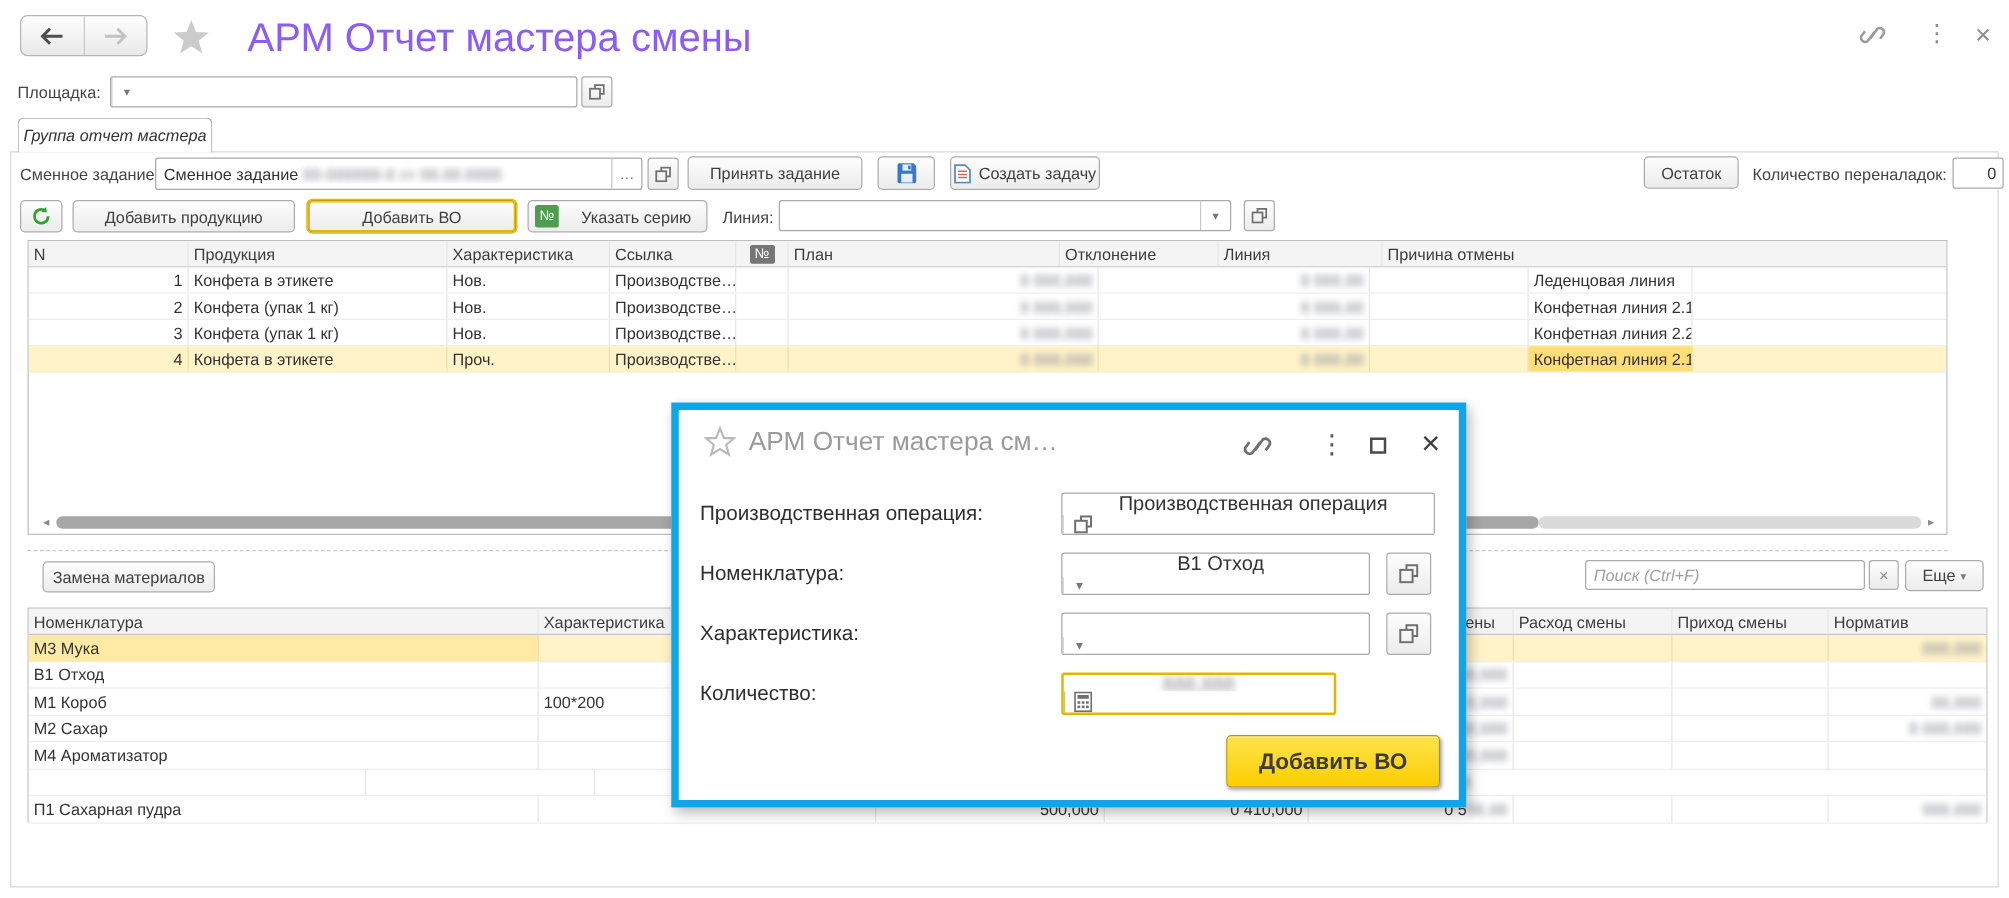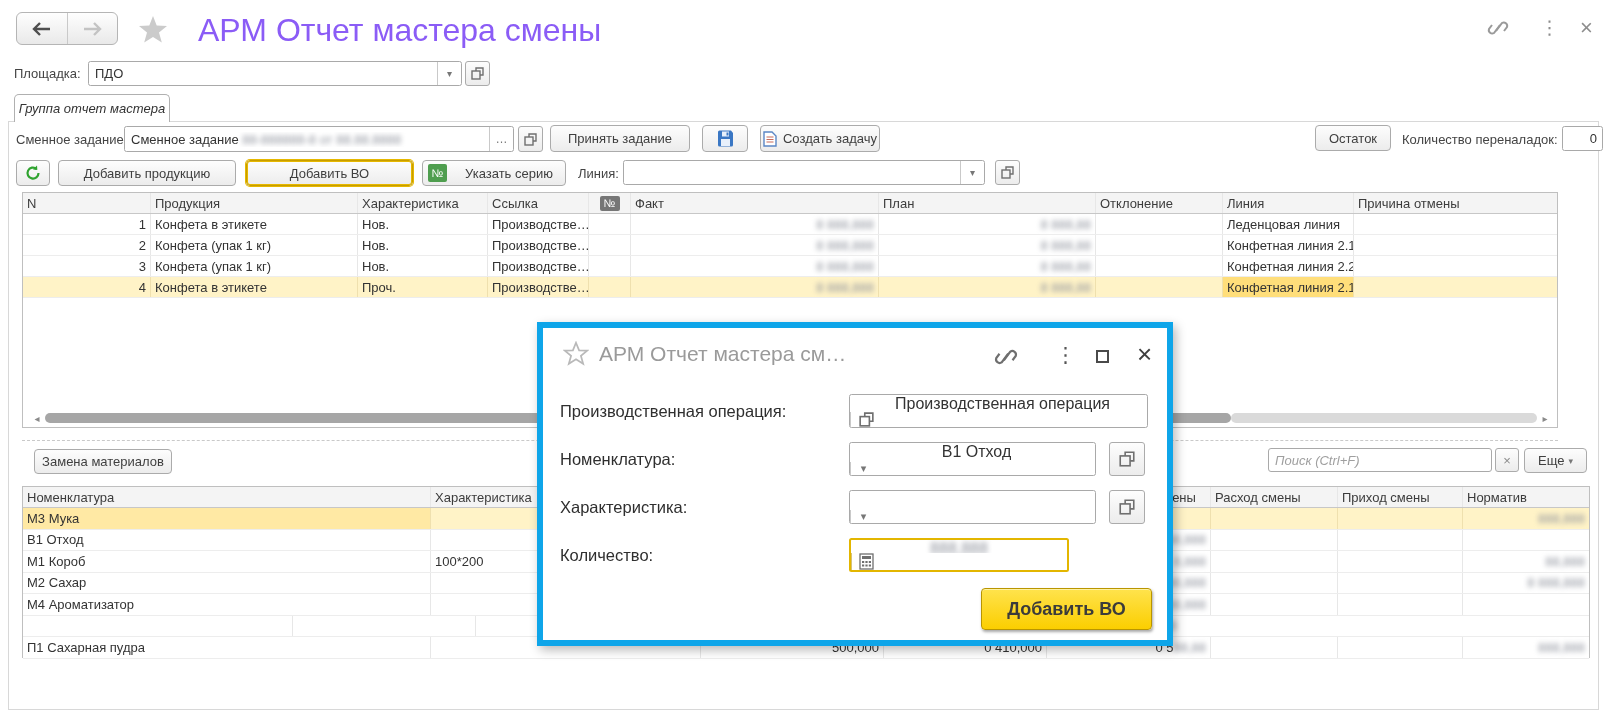--- a/index.html
+++ b/index.html
@@ -131,21 +131,20 @@
       <g stroke="#9a9a9a" stroke-width="2" fill="none">
         <path d="M10 13 L16 5 a3.4 3.4 0 0 1 5 4 L18 13"></path>
         <path d="M14 7 L8 15 a3.4 3.4 0 0 1-5-4 L6 7"></path>
       </g>
     </svg>
   <div class="abs winicon" style="left:1540px">⋮</div>
   <div class="abs winicon" style="left:1580px;font-size:22px">×</div>
 
   <div class="abs" style="left:14px;top:66px;color:#444">Площадка:</div>
   <div class="abs inp" style="left:88px;top:61px;width:374px;height:25px">
-    <span class="val">ПДО</span>
     <span class="sect">▾</span>
   </div>
   <div class="abs sqbtn" style="left:465px;top:61px;width:25px;height:25px">
     <svg width="13" height="13" viewBox="0 0 13 13">
         <g stroke="#6f6f6f" fill="none" stroke-width="1.4">
           <rect x="1" y="4" width="8" height="8"></rect>
           <path d="M5 4 V1 H12 V8 H9"></path>
         </g>
       </svg>
   </div>
@@ -226,21 +225,20 @@
 
   <div class="abs tbl" style="left:22px;top:192px;width:1536px;height:236px">
     <div class="thead">
       <div class="c u0">N</div>
       <div class="c u1">Продукция</div>
       <div class="c u2">Характеристика</div>
       <div class="c u3">Ссылка</div>
       <div class="c u4">
           <span class="badge dark">№</span>
         </div>
-      <div class="c u5">Факт</div>
       <div class="c u6">План</div>
       <div class="c u7">Отклонение</div>
       <div class="c u8">Линия</div>
       <div class="c u9">Причина отмены</div>
     </div>
 
     <div class="trow">
       <div class="c u0 num">1</div>
       <div class="c u1">Конфета в этикете</div>
       <div class="c u2">Нов.</div>

